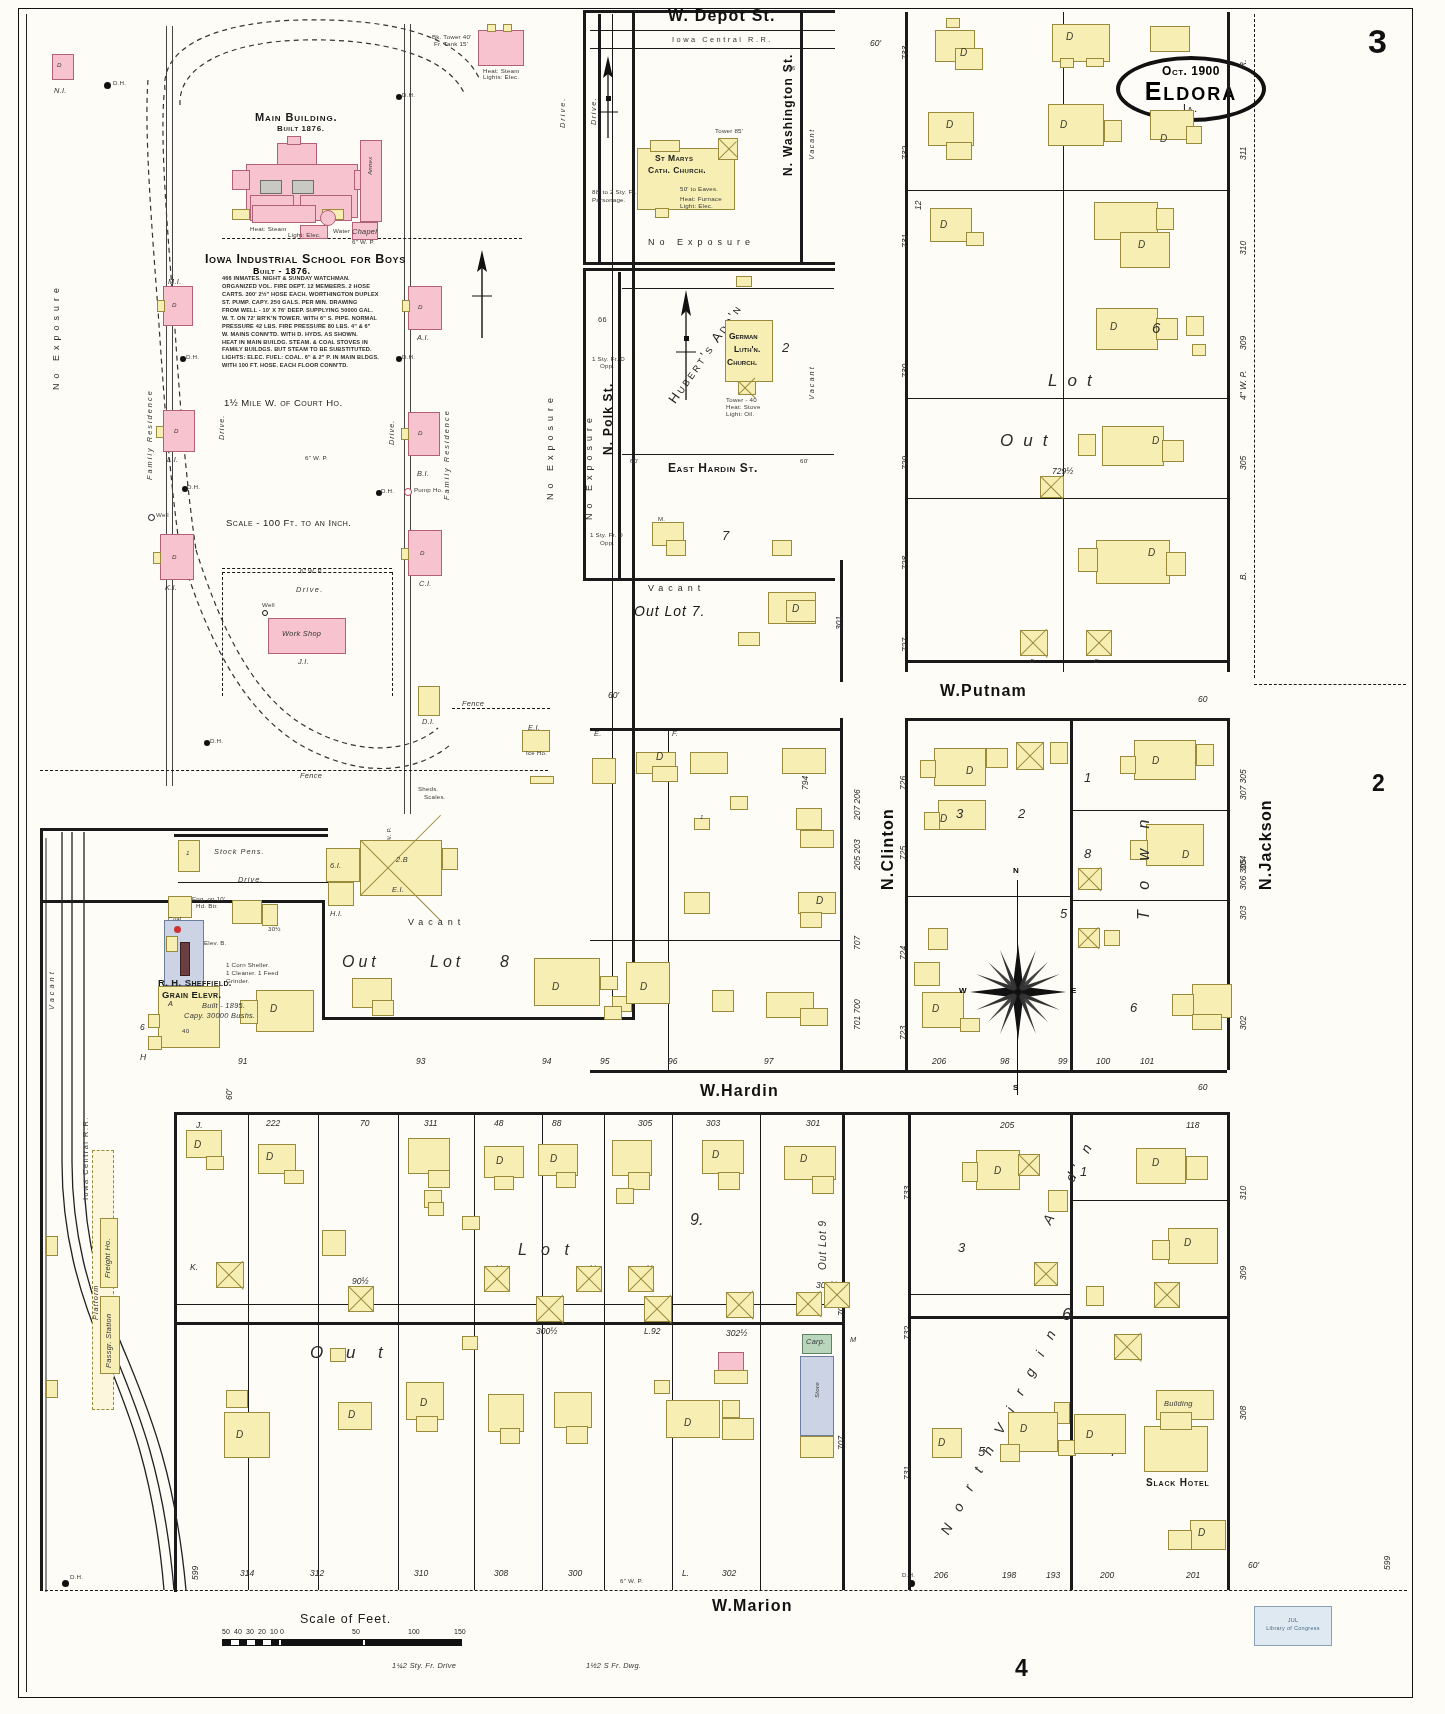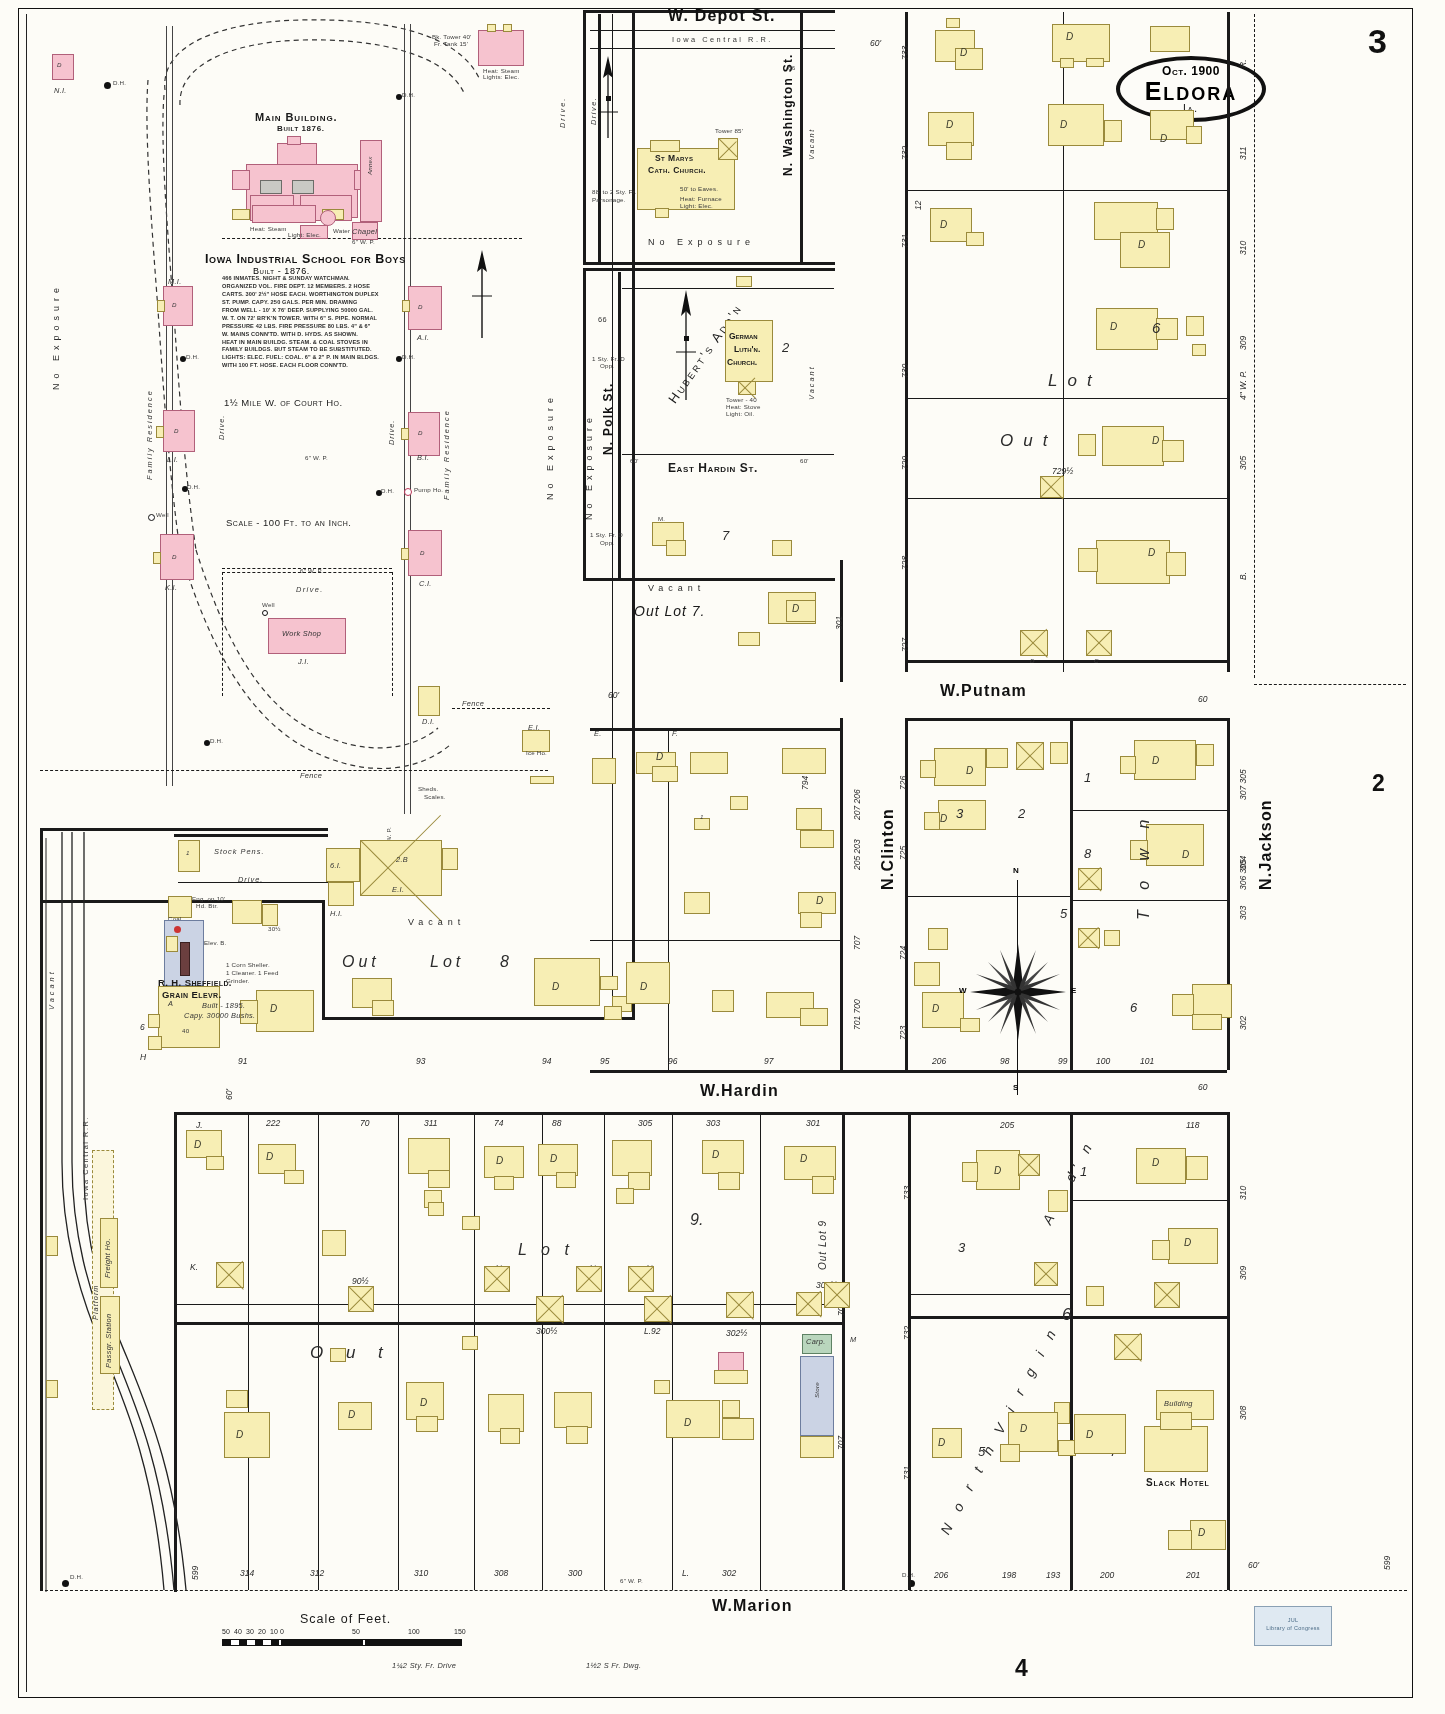--- a/index.html
+++ b/index.html
@@ -186,21 +186,21 @@
     font-size: 12.5px;
     font-weight: bold;
     letter-spacing: .6px;
     font-variant: small-caps;
     color: #111;
   }
   #school-sub {
     position: absolute;
     left: 253px; top: 266px;
     font-size: 9px;
-    font-weight: normal;
+    font-weight: bold;
     letter-spacing: .6px;
     font-variant: small-caps;
   }
 
   
   #scalebar { position: absolute; left: 222px; top: 1628px; width: 240px; }
   #scalebar .bar {
     position: relative;
     height: 7px;
     border: 1px solid #111;
@@ -351,21 +351,21 @@
   <div class="lbl tiny2 ital" style="left:417px; top:334px;">A.I.</div>
   <div class="lbl tiny ital" style="left:418px; top:304px;">D</div>
 
   <div class="bldg pink" style="left:163px; top:410px; width:32px; height:42px;"></div>
   <div class="bldg" style="left:156px; top:426px; width:8px; height:12px;"></div>
   <div class="lbl tiny2 ital" style="left:167px; top:456px;">L.I.</div>
   <div class="lbl tiny ital" style="left:174px; top:428px;">D</div>
 
   <div class="bldg pink" style="left:408px; top:412px; width:32px; height:44px;"></div>
   <div class="bldg" style="left:401px; top:428px; width:8px; height:12px;"></div>
-  <div class="lbl tiny2 ital" style="left:417px; top:454px;">B.I.</div>
+  <div class="lbl tiny2 ital" style="left:417px; top:470px;">B.I.</div>
   <div class="lbl tiny ital" style="left:418px; top:430px;">D</div>
 
   <div class="bldg pink" style="left:160px; top:534px; width:34px; height:46px;"></div>
   <div class="bldg" style="left:153px; top:552px; width:8px; height:12px;"></div>
   <div class="lbl tiny2 ital" style="left:165px; top:584px;">K.I.</div>
   <div class="lbl tiny ital" style="left:172px; top:554px;">D</div>
 
   <div class="bldg pink" style="left:408px; top:530px; width:34px; height:46px;"></div>
   <div class="bldg" style="left:401px; top:548px; width:8px; height:12px;"></div>
   <div class="lbl tiny2 ital" style="left:419px; top:580px;">C.I.</div>
@@ -822,21 +822,21 @@
   <div class="vline" style="left:542px; top:1112px; height:478px;"></div>
   <div class="vline" style="left:604px; top:1112px; height:478px;"></div>
   <div class="vline" style="left:672px; top:1112px; height:478px;"></div>
   <div class="vline" style="left:760px; top:1112px; height:478px;"></div>
   <div class="vline thick" style="left:842px; top:1112px; height:478px;"></div>
 
   <div class="num" style="left:196px; top:1120px;">J.</div>
   <div class="num" style="left:266px; top:1118px;">222</div>
   <div class="num" style="left:360px; top:1118px;">70</div>
   <div class="num" style="left:424px; top:1118px;">311</div>
-  <div class="num" style="left:494px; top:1118px;">74</div>
+  <div class="num" style="left:494px; top:1118px;">48</div>
   <div class="num" style="left:552px; top:1118px;">88</div>
   <div class="num" style="left:638px; top:1118px;">305</div>
   <div class="num" style="left:706px; top:1118px;">303</div>
   <div class="num" style="left:806px; top:1118px;">301</div>
   <div class="num" style="left:190px; top:1262px;">K.</div>
   <div class="num" style="left:220px; top:1262px;">305½</div>
   <div class="num" style="left:352px; top:1276px;">90½</div>
   <div class="num" style="left:486px; top:1264px;">89½</div>
   <div class="num" style="left:580px; top:1264px;">88½</div>
   <div class="num" style="left:632px; top:1264px;">305½</div>

